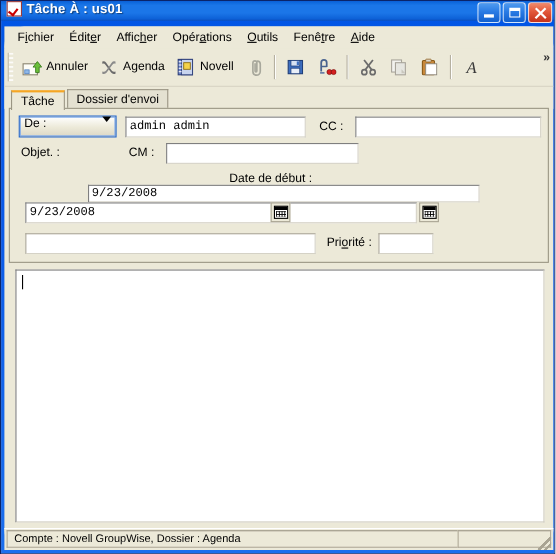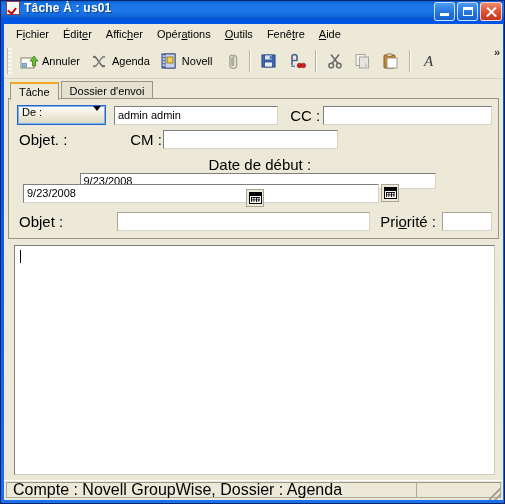--- a/index.html
+++ b/index.html
@@ -238,33 +238,33 @@
     z-index: 1;
     margin-top: -1px;
   }
   .frow {
     display: flex;
     align-items: center;
     height: 22px;
     margin-bottom: 2px;
   }
   .flabel {
-    font-size: 15px;
+    font-size: 11px;
     white-space: nowrap;
   }
   .flabel u { text-decoration: underline; }
 
   .txt {
     box-sizing: border-box;
     height: 19px;
     background: #ffffff;
     border: 1px solid #7f7f7f;
     border-right-color: #d5d2c6;
     border-bottom-color: #d5d2c6;
-    font-family: Liberation Sans, sans-serif;
+    font-family: Liberation Mono, monospace;
     font-size: 11px;
     padding: 1px 3px;
     line-height: 15px;
     color: #000;
     outline: none;
   }
 
   .combo {
     width: 92px;
     height: 20px;
@@ -348,21 +348,21 @@
     flex: 0 0 auto;
   }
   #status-left {
     flex: 1 1 auto;
     border: 1px solid #b0aa98;
     border-right: none;
     border-top-color: #9b9684;
     display: flex;
     align-items: center;
     padding-left: 6px;
-    font-size: 16px;
+    font-size: 10px;
     margin: 1px 0 2px 2px;
     background: #ece9d8;
     box-sizing: border-box;
     text-align: center;
   }
   #status-right {
     width: 85px;
     border: 1px solid #b0aa98;
     border-top-color: #9b9684;
     margin: 1px 2px 2px 0;
@@ -546,41 +546,40 @@
           <span>De :</span>
           <span class="arrow"></span>
         </div>
         <input class="txt" style="width: 170px; margin-left: 8px;" value="admin admin">
         <div class="flabel" style="width:34px; margin-left:12px;">CC :</div>
         <input class="txt" style="width: 175px;" value="">
       </div>
 
       <div class="frow">
         <div class="flabel" style="width:94px; margin-left:4px;">Objet. :</div>
-        <div class="flabel" style="width:34px; margin-left:16px;text-align:center;">CM :</div>
+        <div class="flabel" style="width:34px; margin-left:4px;">CM :</div>
         <input class="txt" style="width: 175px;" value="">
       </div>
 
       <div class="frow" style="margin-top:6px;flex-direction:column;">
         <div class="flabel" style="width:94px; margin-left:4px;">Date de début :</div>
         <input class="txt" style="width: 356px; margin-left: 8px;" value="9/23/2008">
         <div class="calbtn">
             <span class="glyph"></span>
           </div>
       </div>
 
       <div class="frow" style="margin-top:4px;">
         <input class="txt" style="width: 356px; margin-left: 8px;" value="9/23/2008">
         <div class="calbtn">
             <span class="glyph"></span>
           </div>
       </div>
 
       <div class="frow" style="margin-top:6px; margin-bottom:0;">
-        <div class="flabel" style="width:94px; margin-left:4px;">Objet :</div>
         <input class="txt" style="width: 264px; margin-left: 8px; border-color: rgb(169, 164, 147) rgb(213, 210, 198) rgb(213, 210, 198) rgb(169, 164, 147);" value="">
         <div class="flabel" style="margin-left:10px; white-space:nowrap;">Pri<u>o</u>rité :</div>
         <input class="txt" style="width: 50px; margin-left: 6px; border-color: rgb(169, 164, 147) rgb(213, 210, 198) rgb(213, 210, 198) rgb(169, 164, 147);" value="">
       </div>
 
     </div>
 
     <div id="bodyarea">
       <span id="caret"></span>
     </div>

